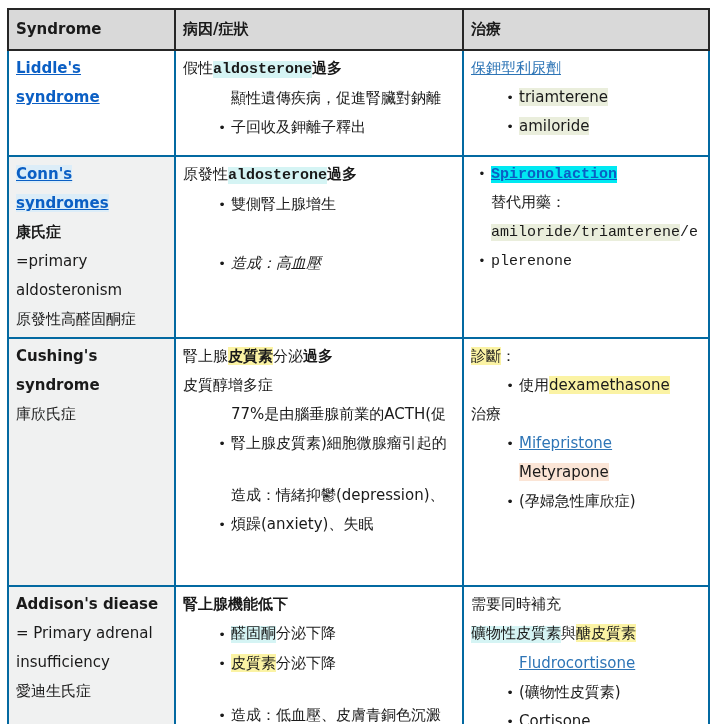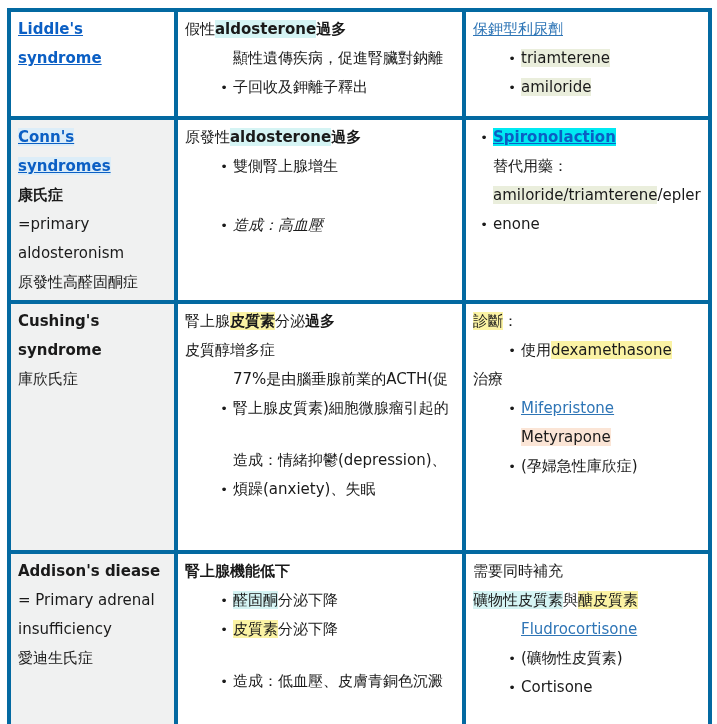--- a/index.html
+++ b/index.html
@@ -11,53 +11,58 @@
   table.syn {
     border-collapse:collapse; margin:8px 7px; width:701px; table-layout:fixed;
     border:2px solid #555555;
   }
   col.w1{width:167px} col.w2{width:288px} col.w3{width:246px}
   th,td { vertical-align:top; padding:3px 7px; font-size:15px; line-height:29px; }
   th {
     background:#d9d9d9; text-align:left; font-weight:bold;
     border:2px solid #262626; padding-top:5px; padding-bottom:5px;
   }
-  td { border:4px solid #0369a1; }
+  td { border:2px solid #0369a1; }
   tr.r1 td{height:98px} tr.r2 td{height:150px} tr.r3 td{height:240px} tr.r4 td{height:179px}
   td.shade { background:#f0f1f1; }
   .bold { font-weight:bold; }
   .line { }
   a.lnk { color:#0b5fc4; text-decoration:underline; font-weight:bold; cursor:pointer; }
   a.lnk2 { color:#2e75b6; text-decoration:underline; cursor:pointer; }
-  .hl-cyanpale { background:#d5f4f4; }
+  .hl-cyanpale { background:#d5f4f4;font-family:Liberation Mono, monospace; }
   .hl-cyanbright { background:#00e9f2; }
   .hl-yellow { background:#fbf3a4; }
   .hl-green { background:#eaeedc;margin-top:42px; }
   .hl-peach { background:#fbe5d6; }
   .hl-bluepale { background:#dcedf8;margin-top:20px; }
   .b { display:flex; align-items:flex-end; }
   .b .dot { flex:none; width:18px; text-align:center; }
   .b .dot::before { content:"•"; font-size:13px; }
   .bc { flex:1; min-width:0; overflow-wrap:anywhere; }
   .ind1 { padding-left:30px; }
-  .ind0 { padding-left:2px; }
+  .ind0 { padding-left:2px;font-family:Liberation Mono, monospace; }
   .gap1 { margin-top:30px;font-style:italic; }
   .gap2 { margin-top:23px; }
 </style>
 </head>
 <body>
 
 <table class="syn">
   <colgroup>
       <col class="w1">
       <col class="w2">
       <col class="w3">
     </colgroup>
 
   <tbody>
+      <tr>
+    <th>Syndrome</th>
+    <th>病因/症狀</th>
+    <th>治療</th>
+  </tr>
 
   <tr class="r1">
     <td>
       <a class="lnk">Liddle's syndrome</a>
     </td>
     <td>
       <div class="line"><span>假性</span><span class="bold hl-cyanpale">aldosterone</span><span class="bold">過多</span></div>
       <div class="b ind1">
             <span class="dot"></span>
             <div class="bc">顯性遺傳疾病，促進腎臟對鈉離子回收及鉀離子釋出</div>

